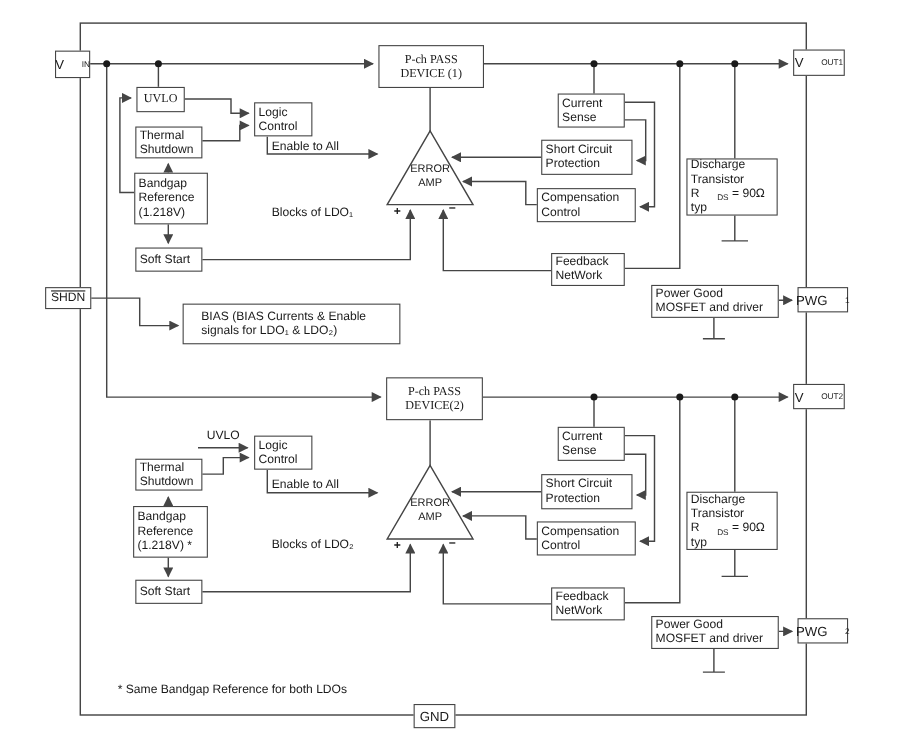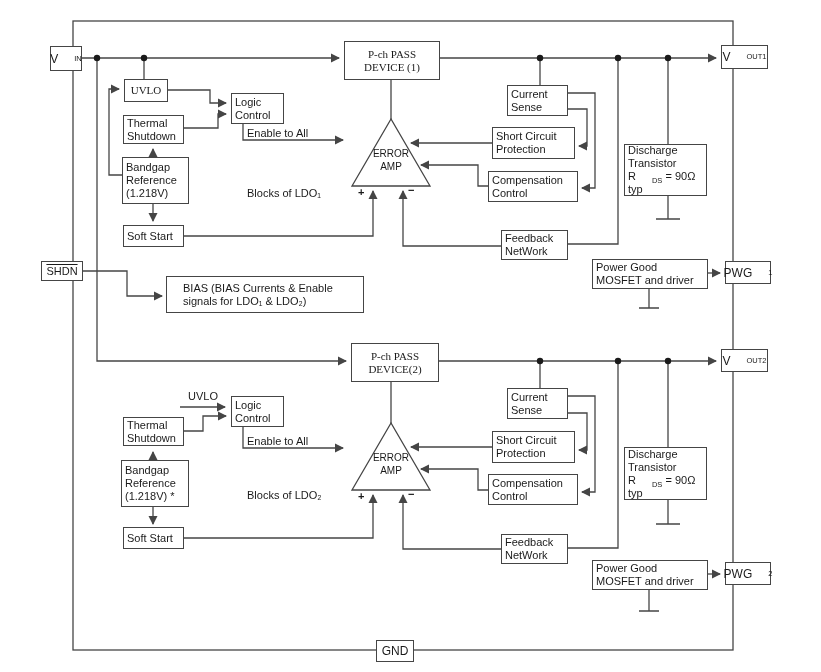--- a/index.html
+++ b/index.html
@@ -238,14 +238,15 @@
       <div>Discharge</div>
       <div>Transistor</div>
       <div><span>R</span><sub class="subt">DS</sub><span> = 90Ω typ</span></div>
     </div>
   </div>
   <div class="box" style="left:592px;top:560px;width:116px;height:30px;">
     <span class="bt">Power Good
 MOSFET and driver</span>
     </div>
 
+  <div class="lbl" style="left:107px;top:621px;"><span>* Same Bandgap Reference for both LDOs</span></div>
 
 </div>
 
 </body></html>

